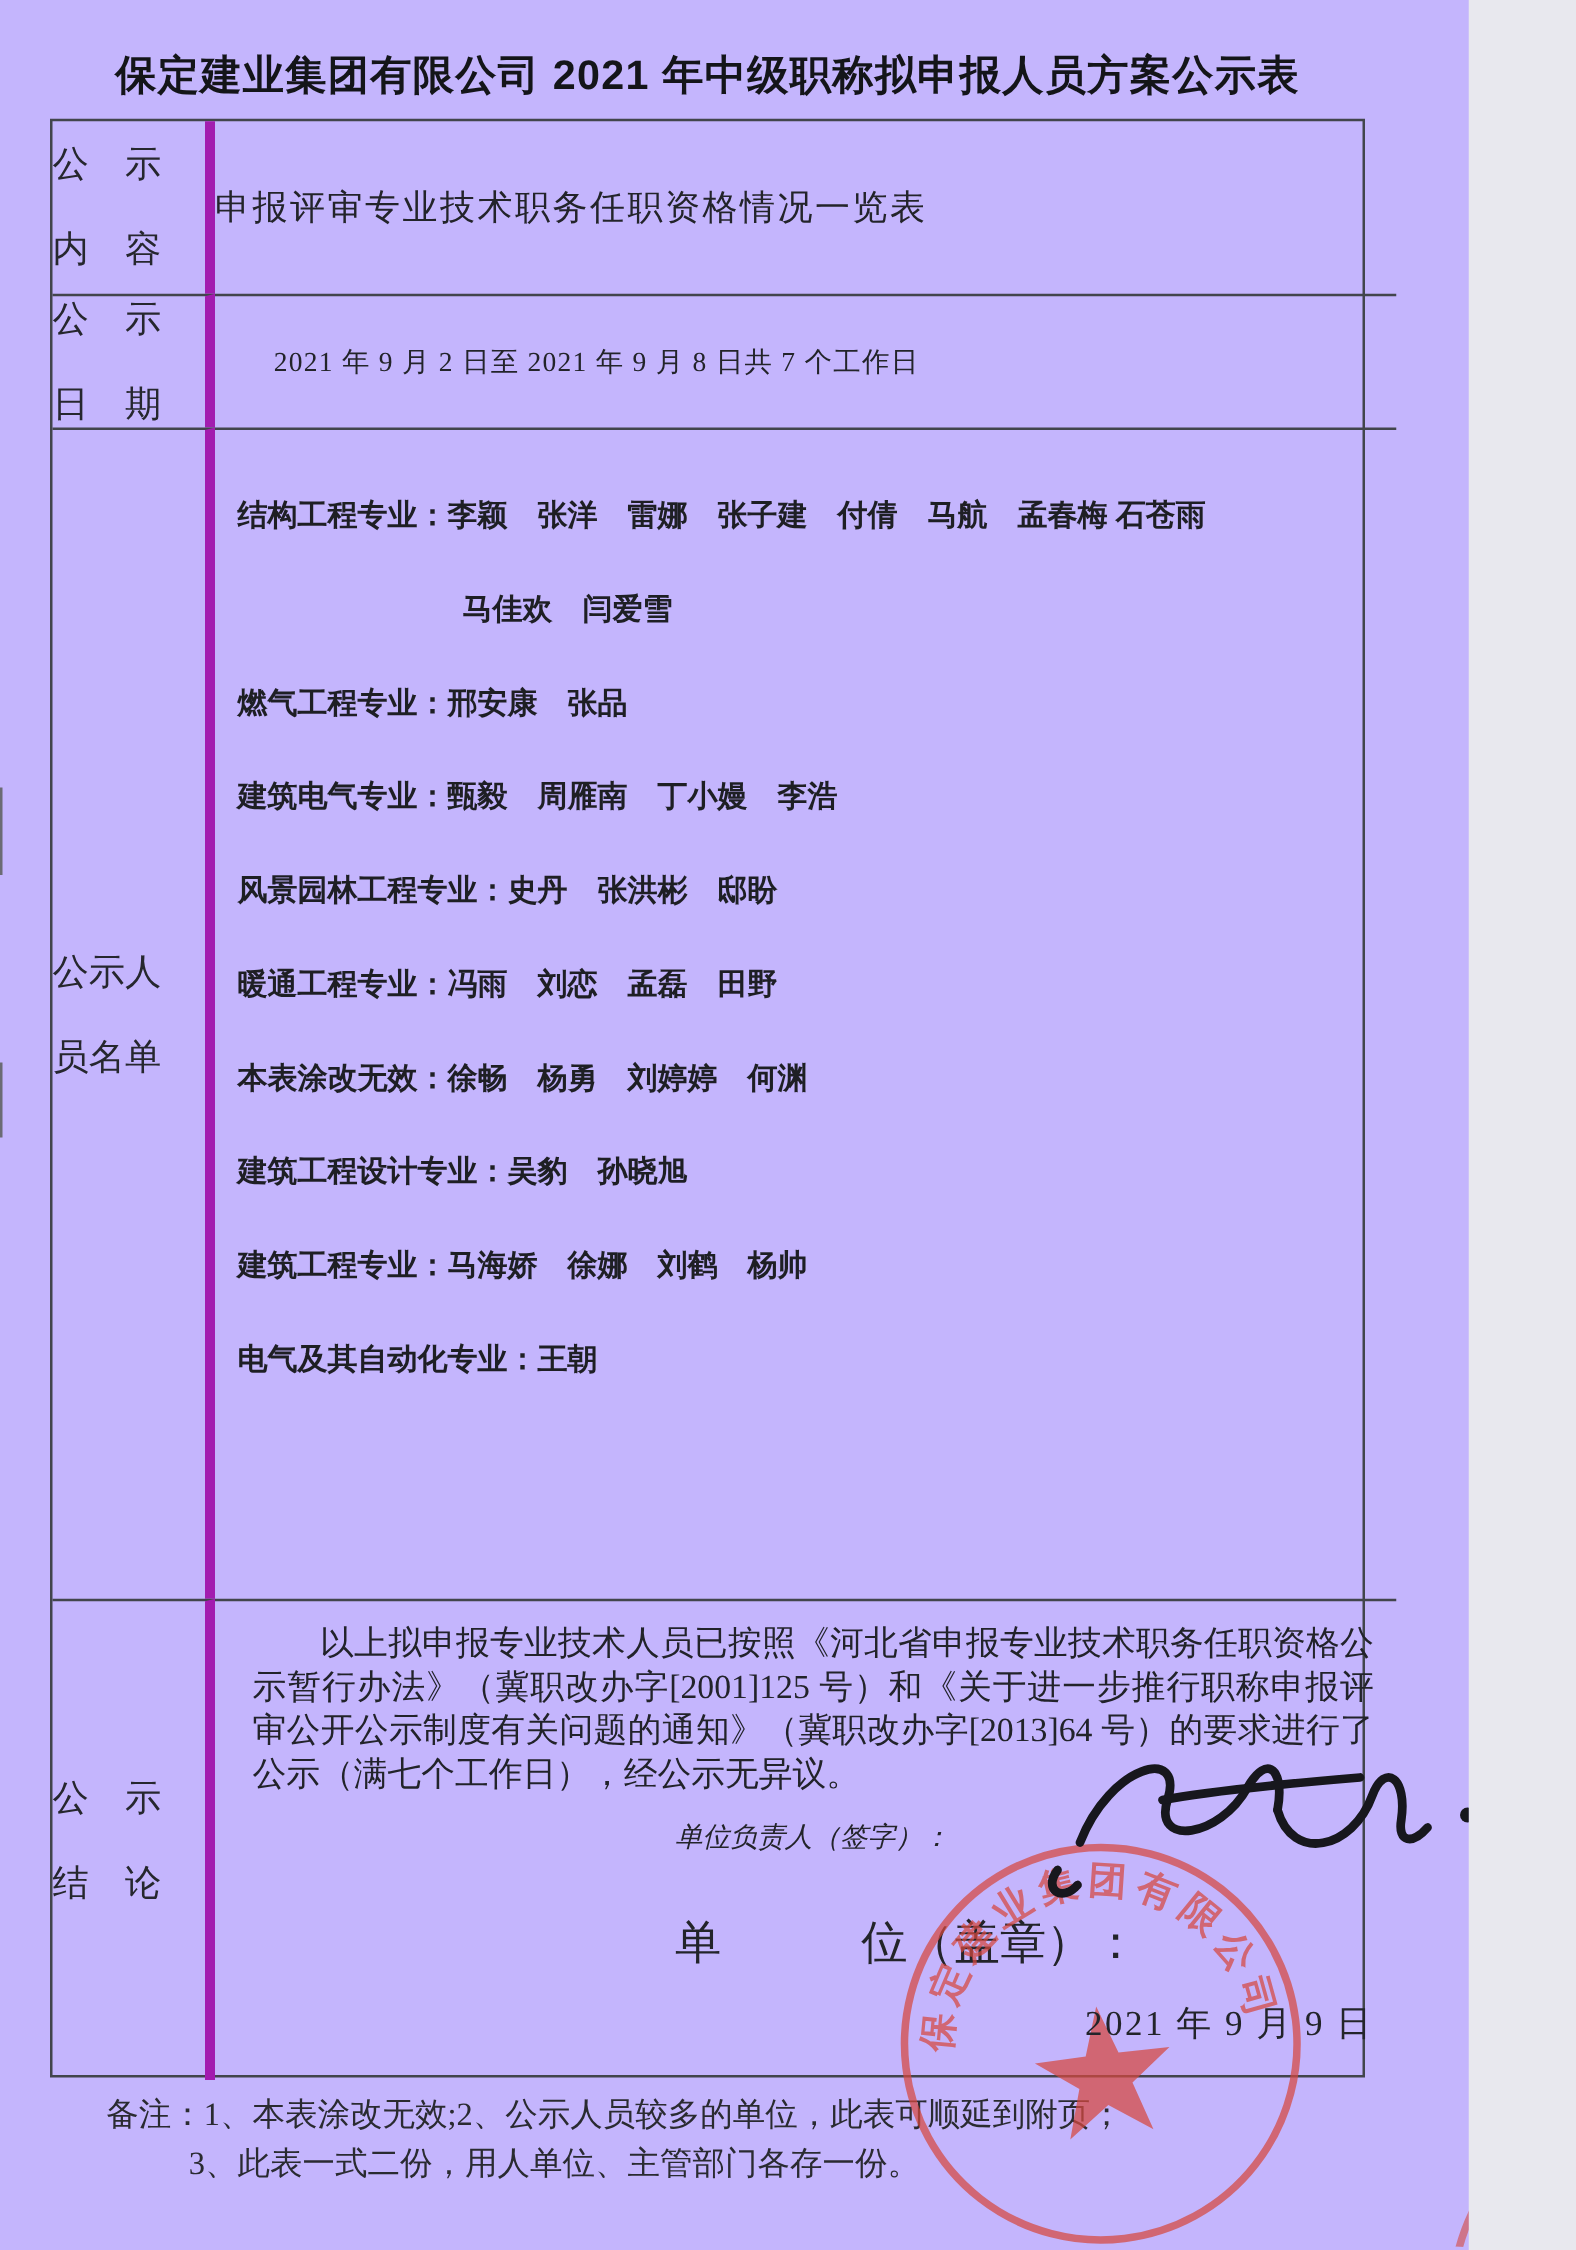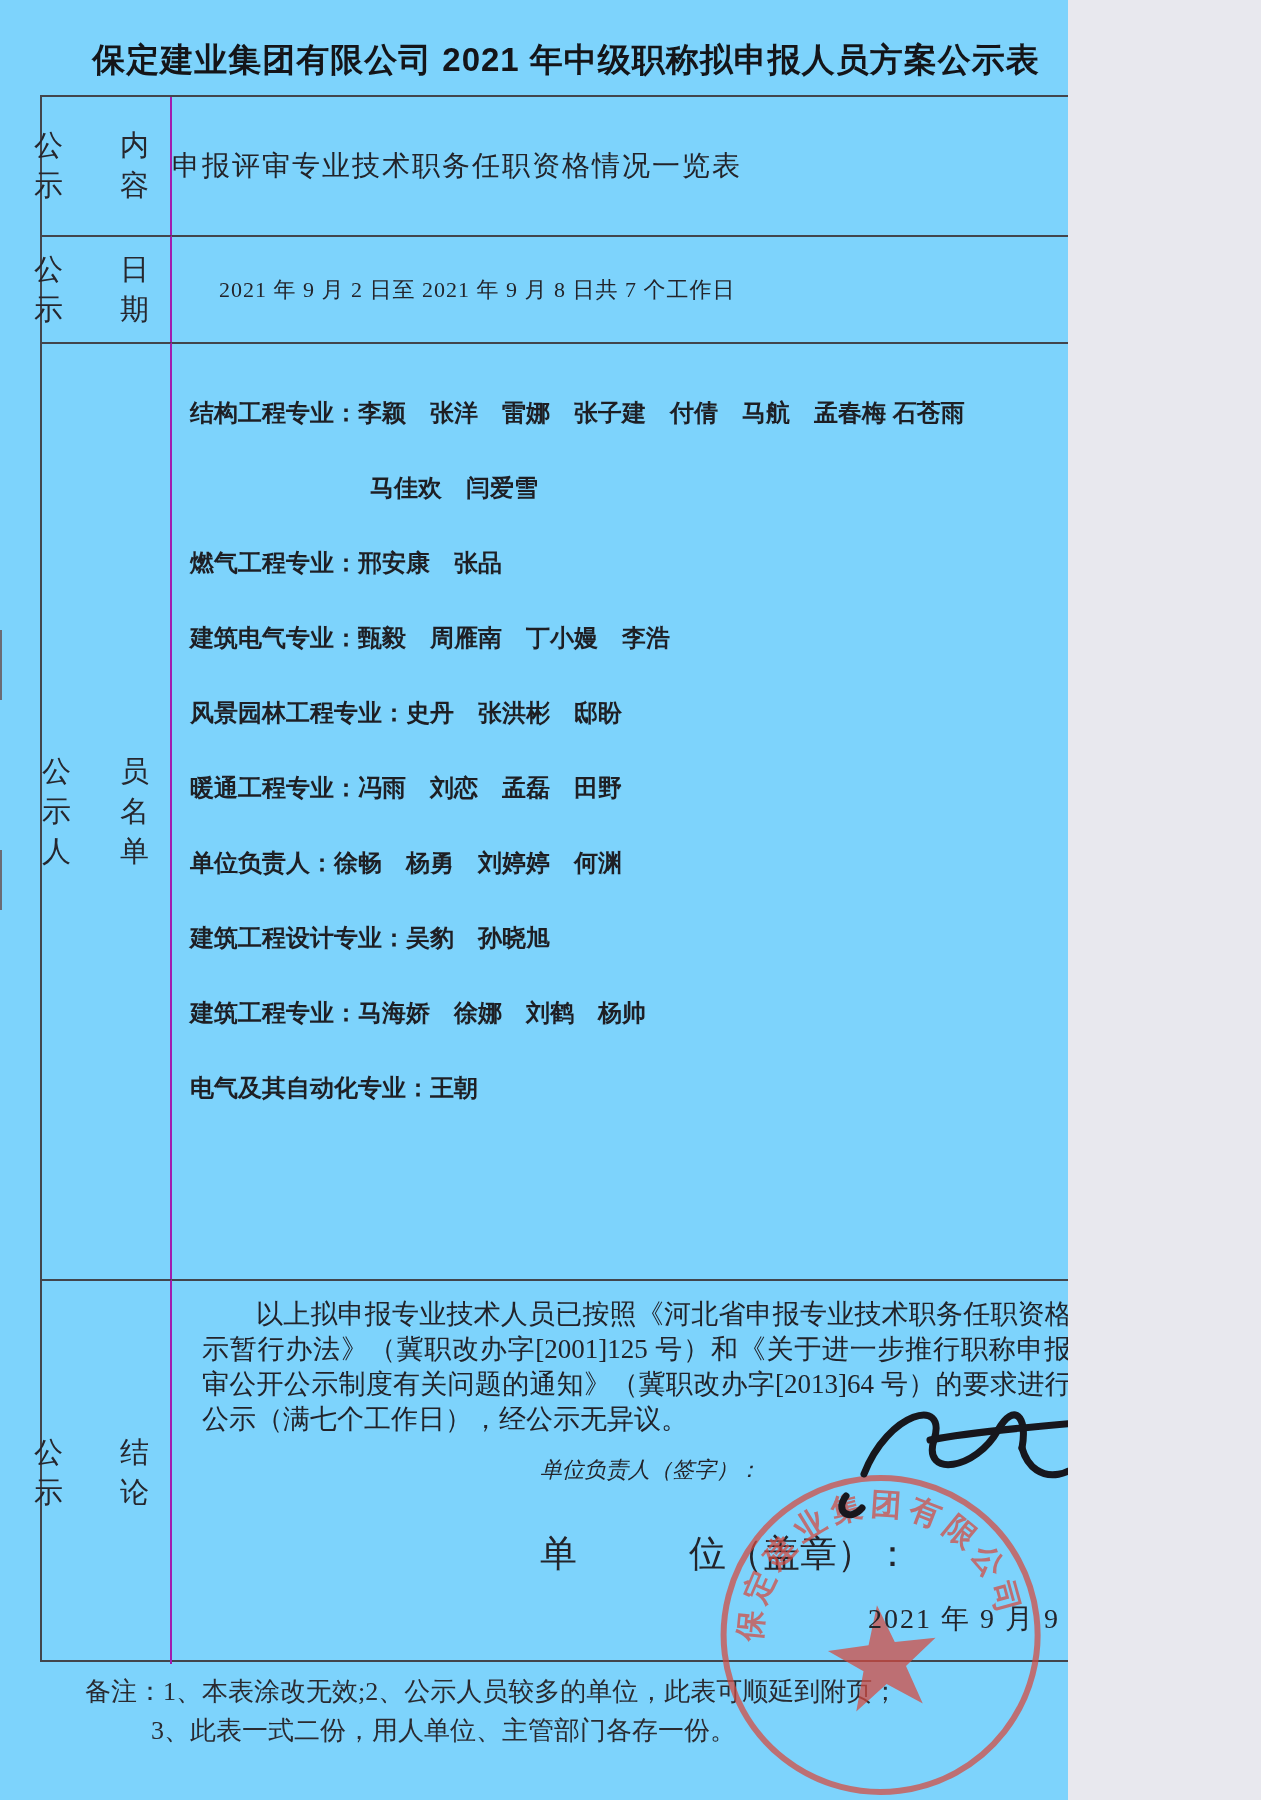--- a/index.html
+++ b/index.html
@@ -3,44 +3,44 @@
 <meta charset="utf-8">
 <style>
   html,body{margin:0;padding:0;}
   body{
     width:1261px;height:1800px;
     background:#e8e8ee;
     font-family:"Liberation Serif", serif;
     color:#23242a;
   }
   .paper{
-    position:relative;width:1068px;height:1800px;overflow:hidden;
-    background:#7dd3fc;
+    position:relative;width:1175px;height:1800px;overflow:hidden;
+    background:#c4b5fd;
   }
   
   .edge-a1,.edge-a2{position:absolute;left:0;width:2px;background:#6b6b74;}
   .edge-a1{top:630px;height:70px;}
   .edge-a2{top:850px;height:60px;}
 
   .doc-title{
     position:absolute;left:40px;top:38px;width:1052px;
     text-align:center;font-family:"Liberation Sans", sans-serif;
     font-weight:700;font-size:33px;letter-spacing:1px;color:#141519;
   }
 
   .tbl{
     position:absolute;left:40px;top:95px;width:1052px;height:1567px;
     display:grid;grid-template-columns:130px 1fr;
     grid-template-rows:138px 107px 937px 385px;
     border:2px solid #42454c;box-sizing:border-box;
   }
   .cell{box-sizing:border-box;position:relative;}
   .hcell{
-    border-right:2px solid #a21caf;
-    display:flex;align-items:center;justify-content:center;
+    border-right:8px solid #a21caf;
+    display:flex;flex-direction:column;align-items:flex-start;justify-content:center;
     gap:28px;font-size:29px;color:#26272e;
   }
   .r2{border-top:2px solid #42454c;}
   .ccell{display:flex;align-items:center;justify-content:flex-start;}
 
   .c-content{font-size:28px;letter-spacing:2px;}
   .c-date{font-size:22px;letter-spacing:1px;margin-left:47px;}
 
   .names{
     display:block;padding:52px 0 0 18px;
@@ -105,21 +105,21 @@
       <span>公示人</span>
       <span>员名单</span>
     </div>
     <div class="cell r2 names">
       <div class="name-line">结构工程专业：李颖　张洋　雷娜　张子建　付倩　马航　孟春梅 石苍雨</div>
       <div class="name-line indent">马佳欢　闫爱雪</div>
       <div class="name-line">燃气工程专业：邢安康　张品</div>
       <div class="name-line">建筑电气专业：甄毅　周雁南　丁小嫚　李浩</div>
       <div class="name-line">风景园林工程专业：史丹　张洪彬　邸盼</div>
       <div class="name-line">暖通工程专业：冯雨　刘恋　孟磊　田野</div>
-      <div class="name-line">单位负责人：徐畅　杨勇　刘婷婷　何渊</div>
+      <div class="name-line">本表涂改无效：徐畅　杨勇　刘婷婷　何渊</div>
       <div class="name-line">建筑工程设计专业：吴豹　孙晓旭</div>
       <div class="name-line">建筑工程专业：马海娇　徐娜　刘鹤　杨帅</div>
       <div class="name-line">电气及其自动化专业：王朝</div>
     </div>
 
     <div class="cell hcell r2">
       <span>公　示</span>
       <span>结　论</span>
     </div>
     <div class="cell r2 concl">

